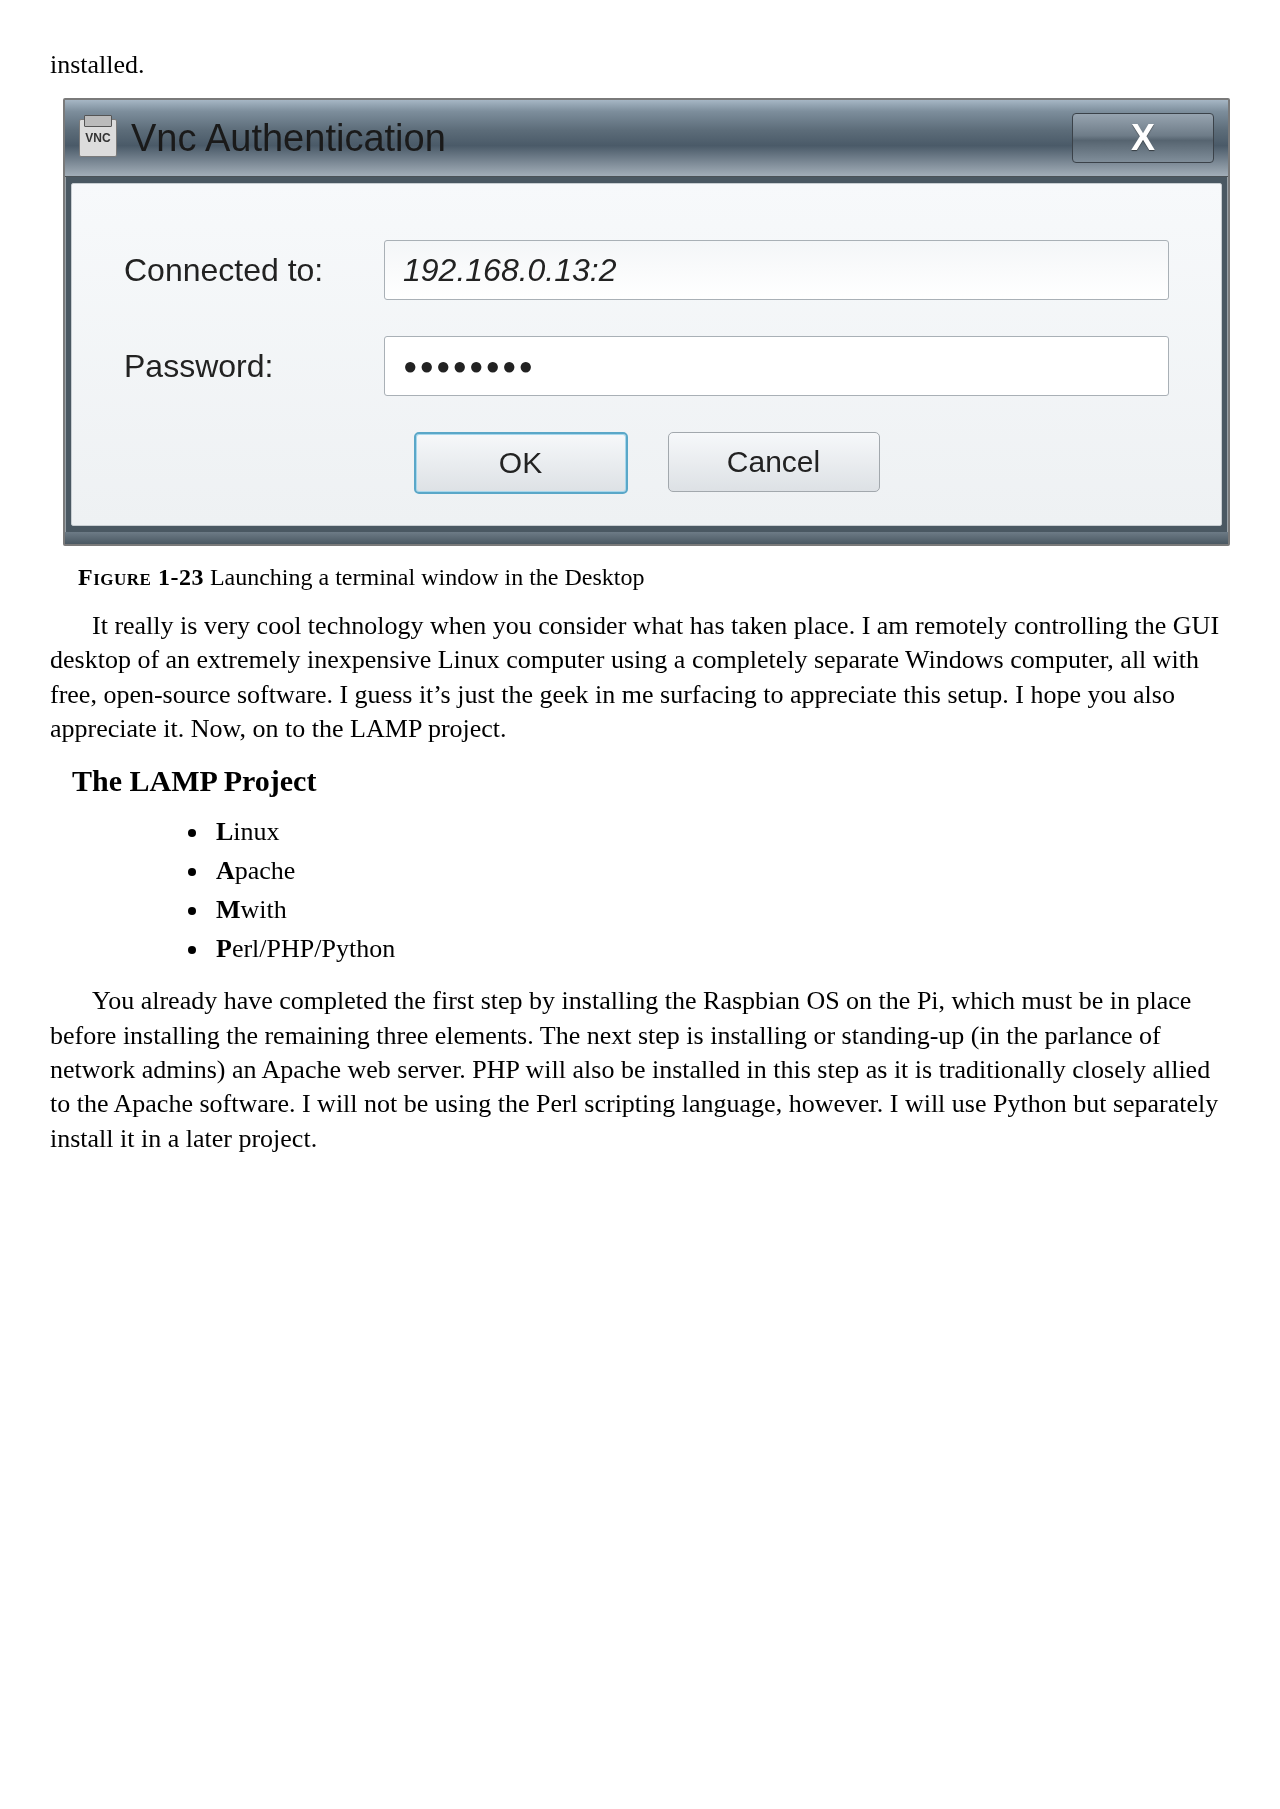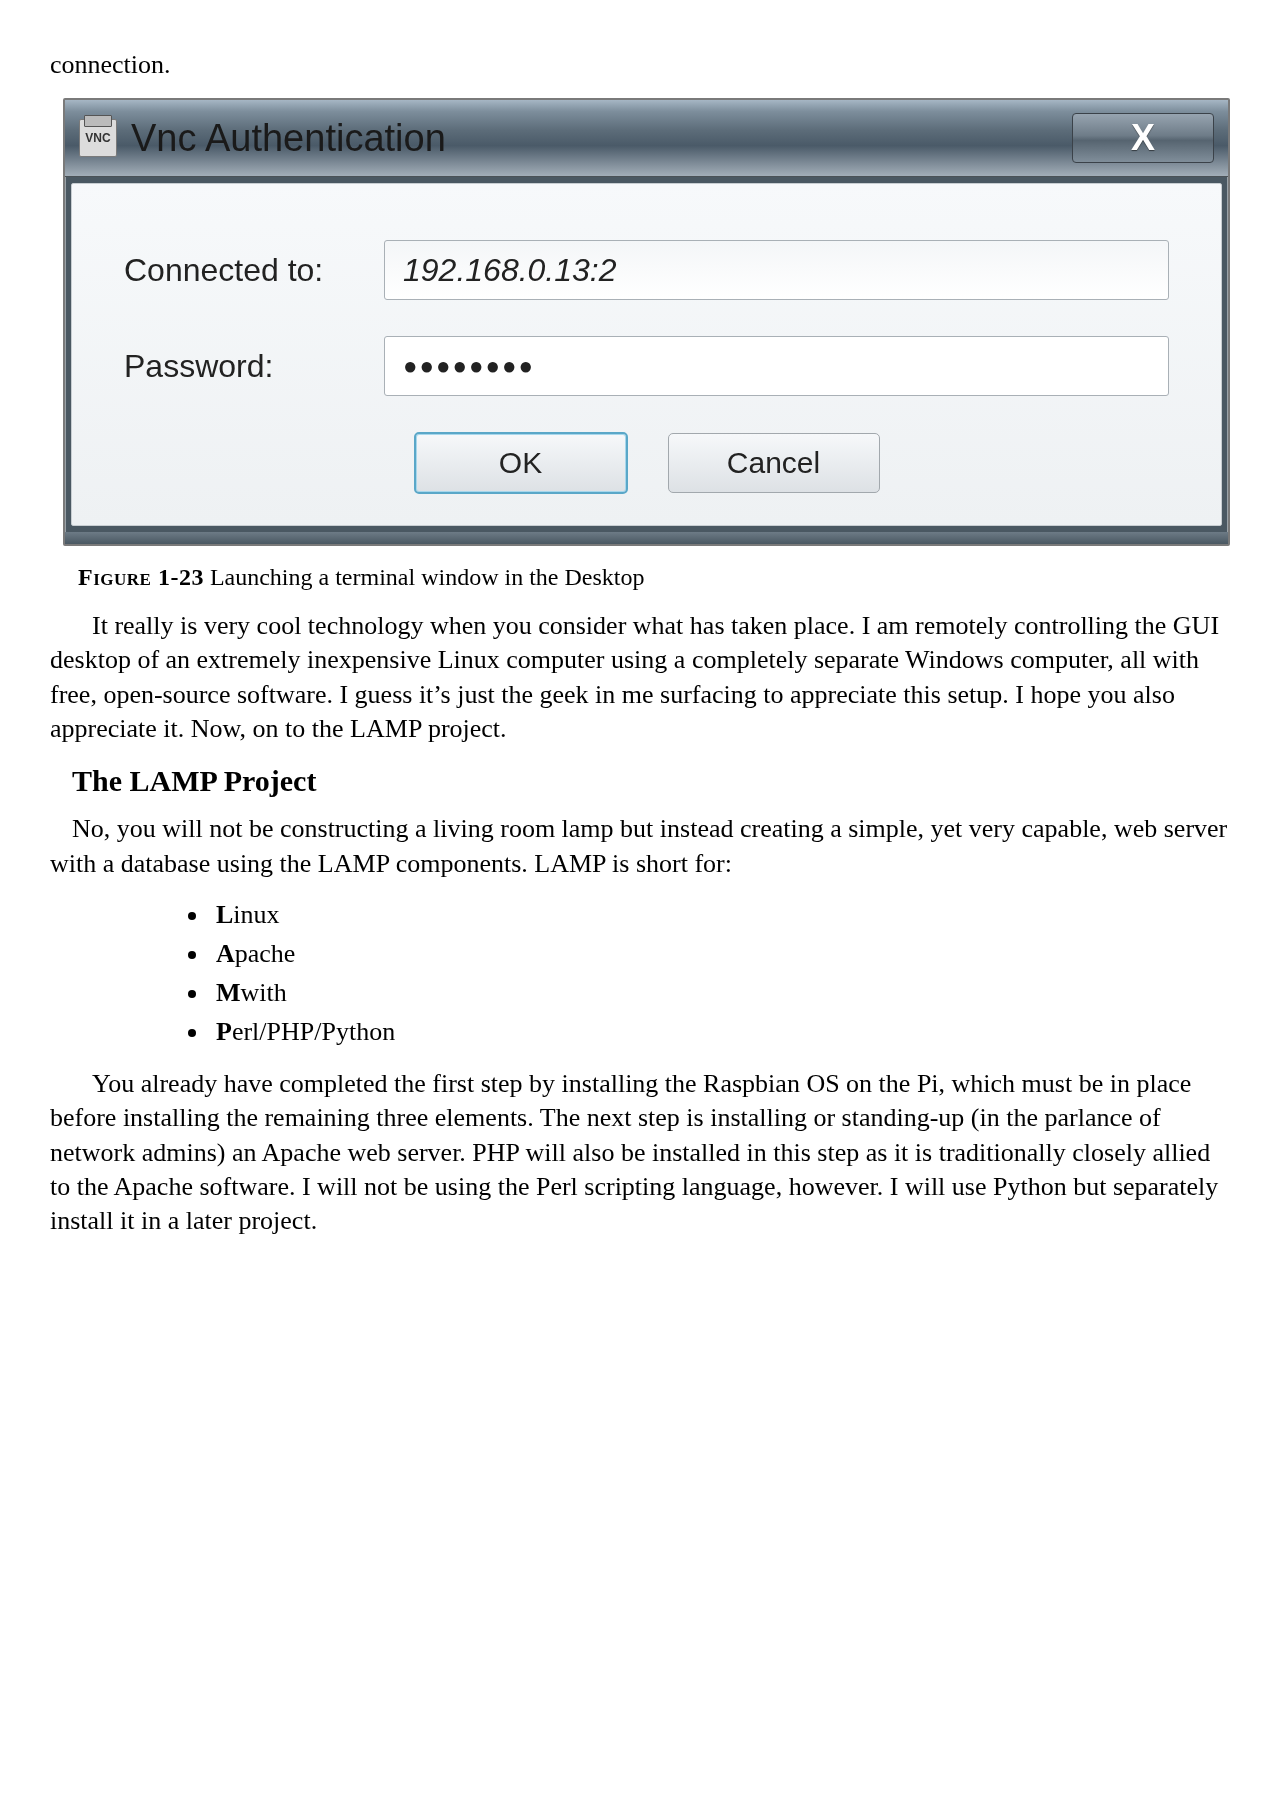--- a/index.html
+++ b/index.html
@@ -125,21 +125,20 @@
     background: #ffffff;
     letter-spacing: 2px;
     font-family: Arial, sans-serif;
     font-size: 24px;
   }
   .btn-row {
     display: flex;
     justify-content: center;
     gap: 40px;
     margin-top: 30px;
-    align-items: center;
   }
   .dlg-btn {
     width: 210px;
     height: 58px;
     border: 1px solid #a2a8ad;
     border-radius: 5px;
     background: linear-gradient(180deg, #f6f8fa, #dde1e5);
     font-family: "Segoe UI", Tahoma, sans-serif;
     font-size: 30px;
     color: #222;
@@ -191,21 +190,21 @@
   }
   ul.lamp li b {
     font-weight: bold;
   }
 </style>
 </head>
 <body>
 
 <div class="page">
 
-  <div class="lead-word">connection.</div>
+  <div class="lead-word">installed.</div>
 
   <div class="dialog-wrap">
     <div class="titlebar">
       <div class="vnc-icon">
         <span>VNC</span>
       </div>
       <div class="titlebar-text">Vnc Authentication</div>
       <div class="close-btn">
         <span>X</span>
       </div>
@@ -228,21 +227,20 @@
   </div>
 
   <div class="caption">
     <b class="smallcaps">Figure 1-23</b><span> Launching a terminal window in the Desktop</span>
   </div>
 
   <p class="para indent">It really is very cool technology when you consider what has taken place. I am remotely controlling the GUI desktop of an extremely inexpensive Linux computer using a completely separate Windows computer, all with free, open-source software. I guess it’s just the geek in me surfacing to appreciate this setup. I hope you also appreciate it. Now, on to the LAMP project.</p>
 
   <h2 class="section">The LAMP Project</h2>
 
-  <p class="para" style="text-indent:22px">No, you will not be constructing a living room lamp but instead creating a simple, yet very capable, web server with a database using the LAMP components. LAMP is short for:</p>
 
   <ul class="lamp">
     <li><b>L</b><span>inux</span></li>
     <li><b>A</b><span>pache</span></li>
     <li><b>M</b><span>with</span></li>
     <li><b>P</b><span>erl/PHP/Python</span></li>
   </ul>
 
   <p class="para indent">You already have completed the first step by installing the Raspbian OS on the Pi, which must be in place before installing the remaining three elements. The next step is installing or standing-up (in the parlance of network admins) an Apache web server. PHP will also be installed in this step as it is traditionally closely allied to the Apache software. I will not be using the Perl scripting language, however. I will use Python but separately install it in a later project.</p>
 

